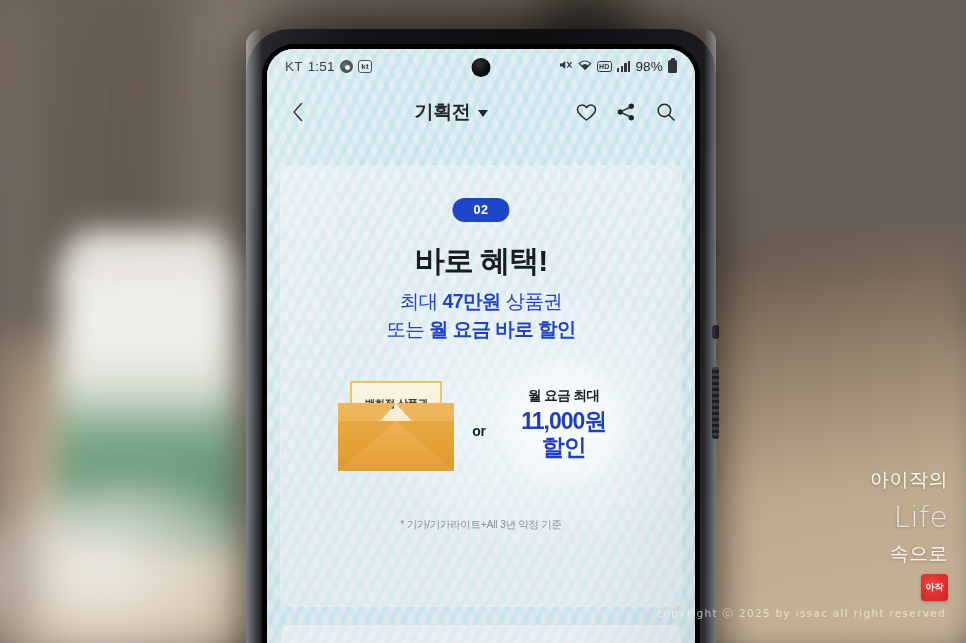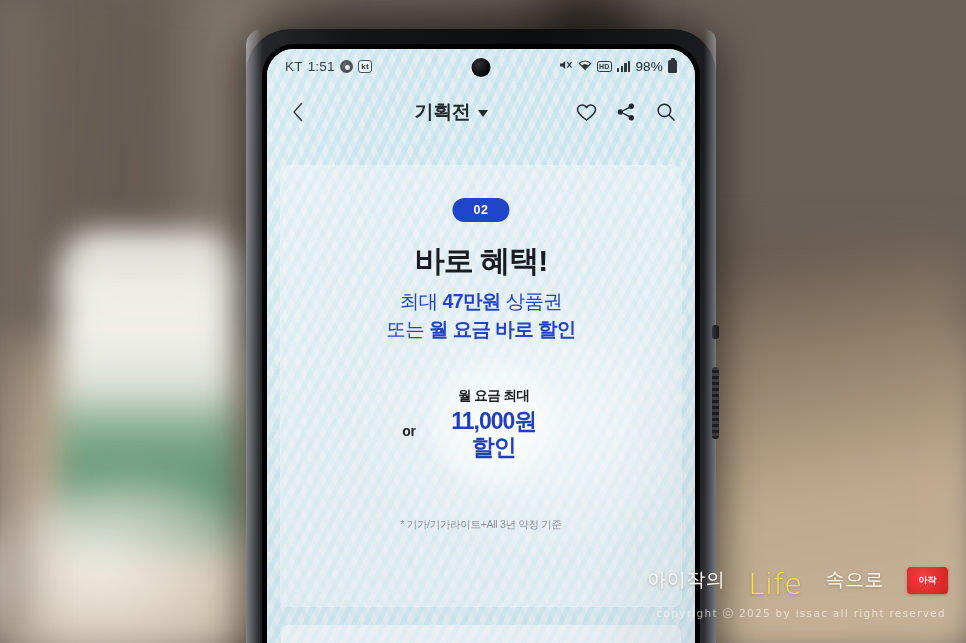--- a/index.html
+++ b/index.html
@@ -283,34 +283,34 @@
 
   
   #screen-sheen {
     position:absolute; inset:0; pointer-events:none;
     background:linear-gradient(102deg, rgba(255,255,255,.16) 0%, rgba(255,255,255,0) 22%, rgba(255,255,255,0) 78%, rgba(120,130,140,.10) 100%);
   }
 
   
   #watermark {
     position:absolute; right:18px; bottom:42px;
-    display:flex; align-items:flex-start; gap:23px;
+    display:flex; align-items:flex-end; gap:7px;flex-direction:column;
   }
   .wm-ko {
     font-family:"DejaVu Sans", sans-serif;
     font-size:19px; color:#fdfbf6; letter-spacing:.5px;
     text-shadow:0 1px 3px rgba(90,70,50,.45);
   }
   .wm-life {
     font-family:"DejaVu Sans", sans-serif;
-    font-size:29px; color:#fde047; letter-spacing:.5px; font-weight:300;
+    font-size:29px; color:#e5e5e5; letter-spacing:.5px; font-weight:300;
     text-shadow:0 1px 3px rgba(60,60,60,.35);
   }
   .wm-seal {
-    width:41px; height:27px; border-radius:4px;
+    width:27px; height:27px; border-radius:4px;
     background:radial-gradient(circle at 40% 35%,#f04040,#d01f1f);
     color:#fff; font-size:9px; font-weight:bold;
     display:flex; align-items:center; justify-content:center;
     box-shadow:0 1px 3px rgba(80,0,0,.3);
     line-height:.95; text-align:center;
   }
   #copyright {
     position:absolute; right:20px; bottom:22px;
     font-size:10.5px; color:rgba(255,250,245,.62); letter-spacing:1.3px;
     font-family:"DejaVu Sans", sans-serif;
@@ -416,20 +416,30 @@
         <div id="sub-lines">
           <div class="sub-line">
             <span>최대 </span><b>47만원</b><span> 상품권</span>
           </div>
           <div class="sub-line">
             <span>또는 </span><b>월 요금 바로 할인</b>
           </div>
         </div>
 
         <div id="graphic-row">
+          <div id="envelope-wrap">
+            <div class="env-back"></div>
+            <div class="env-voucher">
+              <span>백화점 상품권</span>
+            </div>
+            <div class="env-flap-l"></div>
+            <div class="env-flap-r"></div>
+            <div class="env-front-fill"></div>
+            <div class="env-front"></div>
+          </div>
 
           <div id="or-label">or</div>
 
           <div id="circle-offer">
             <div id="circle-top">월 요금 최대</div>
             <div id="circle-amount">11,000원</div>
             <div id="circle-sub">할인</div>
           </div>
         </div>
 

